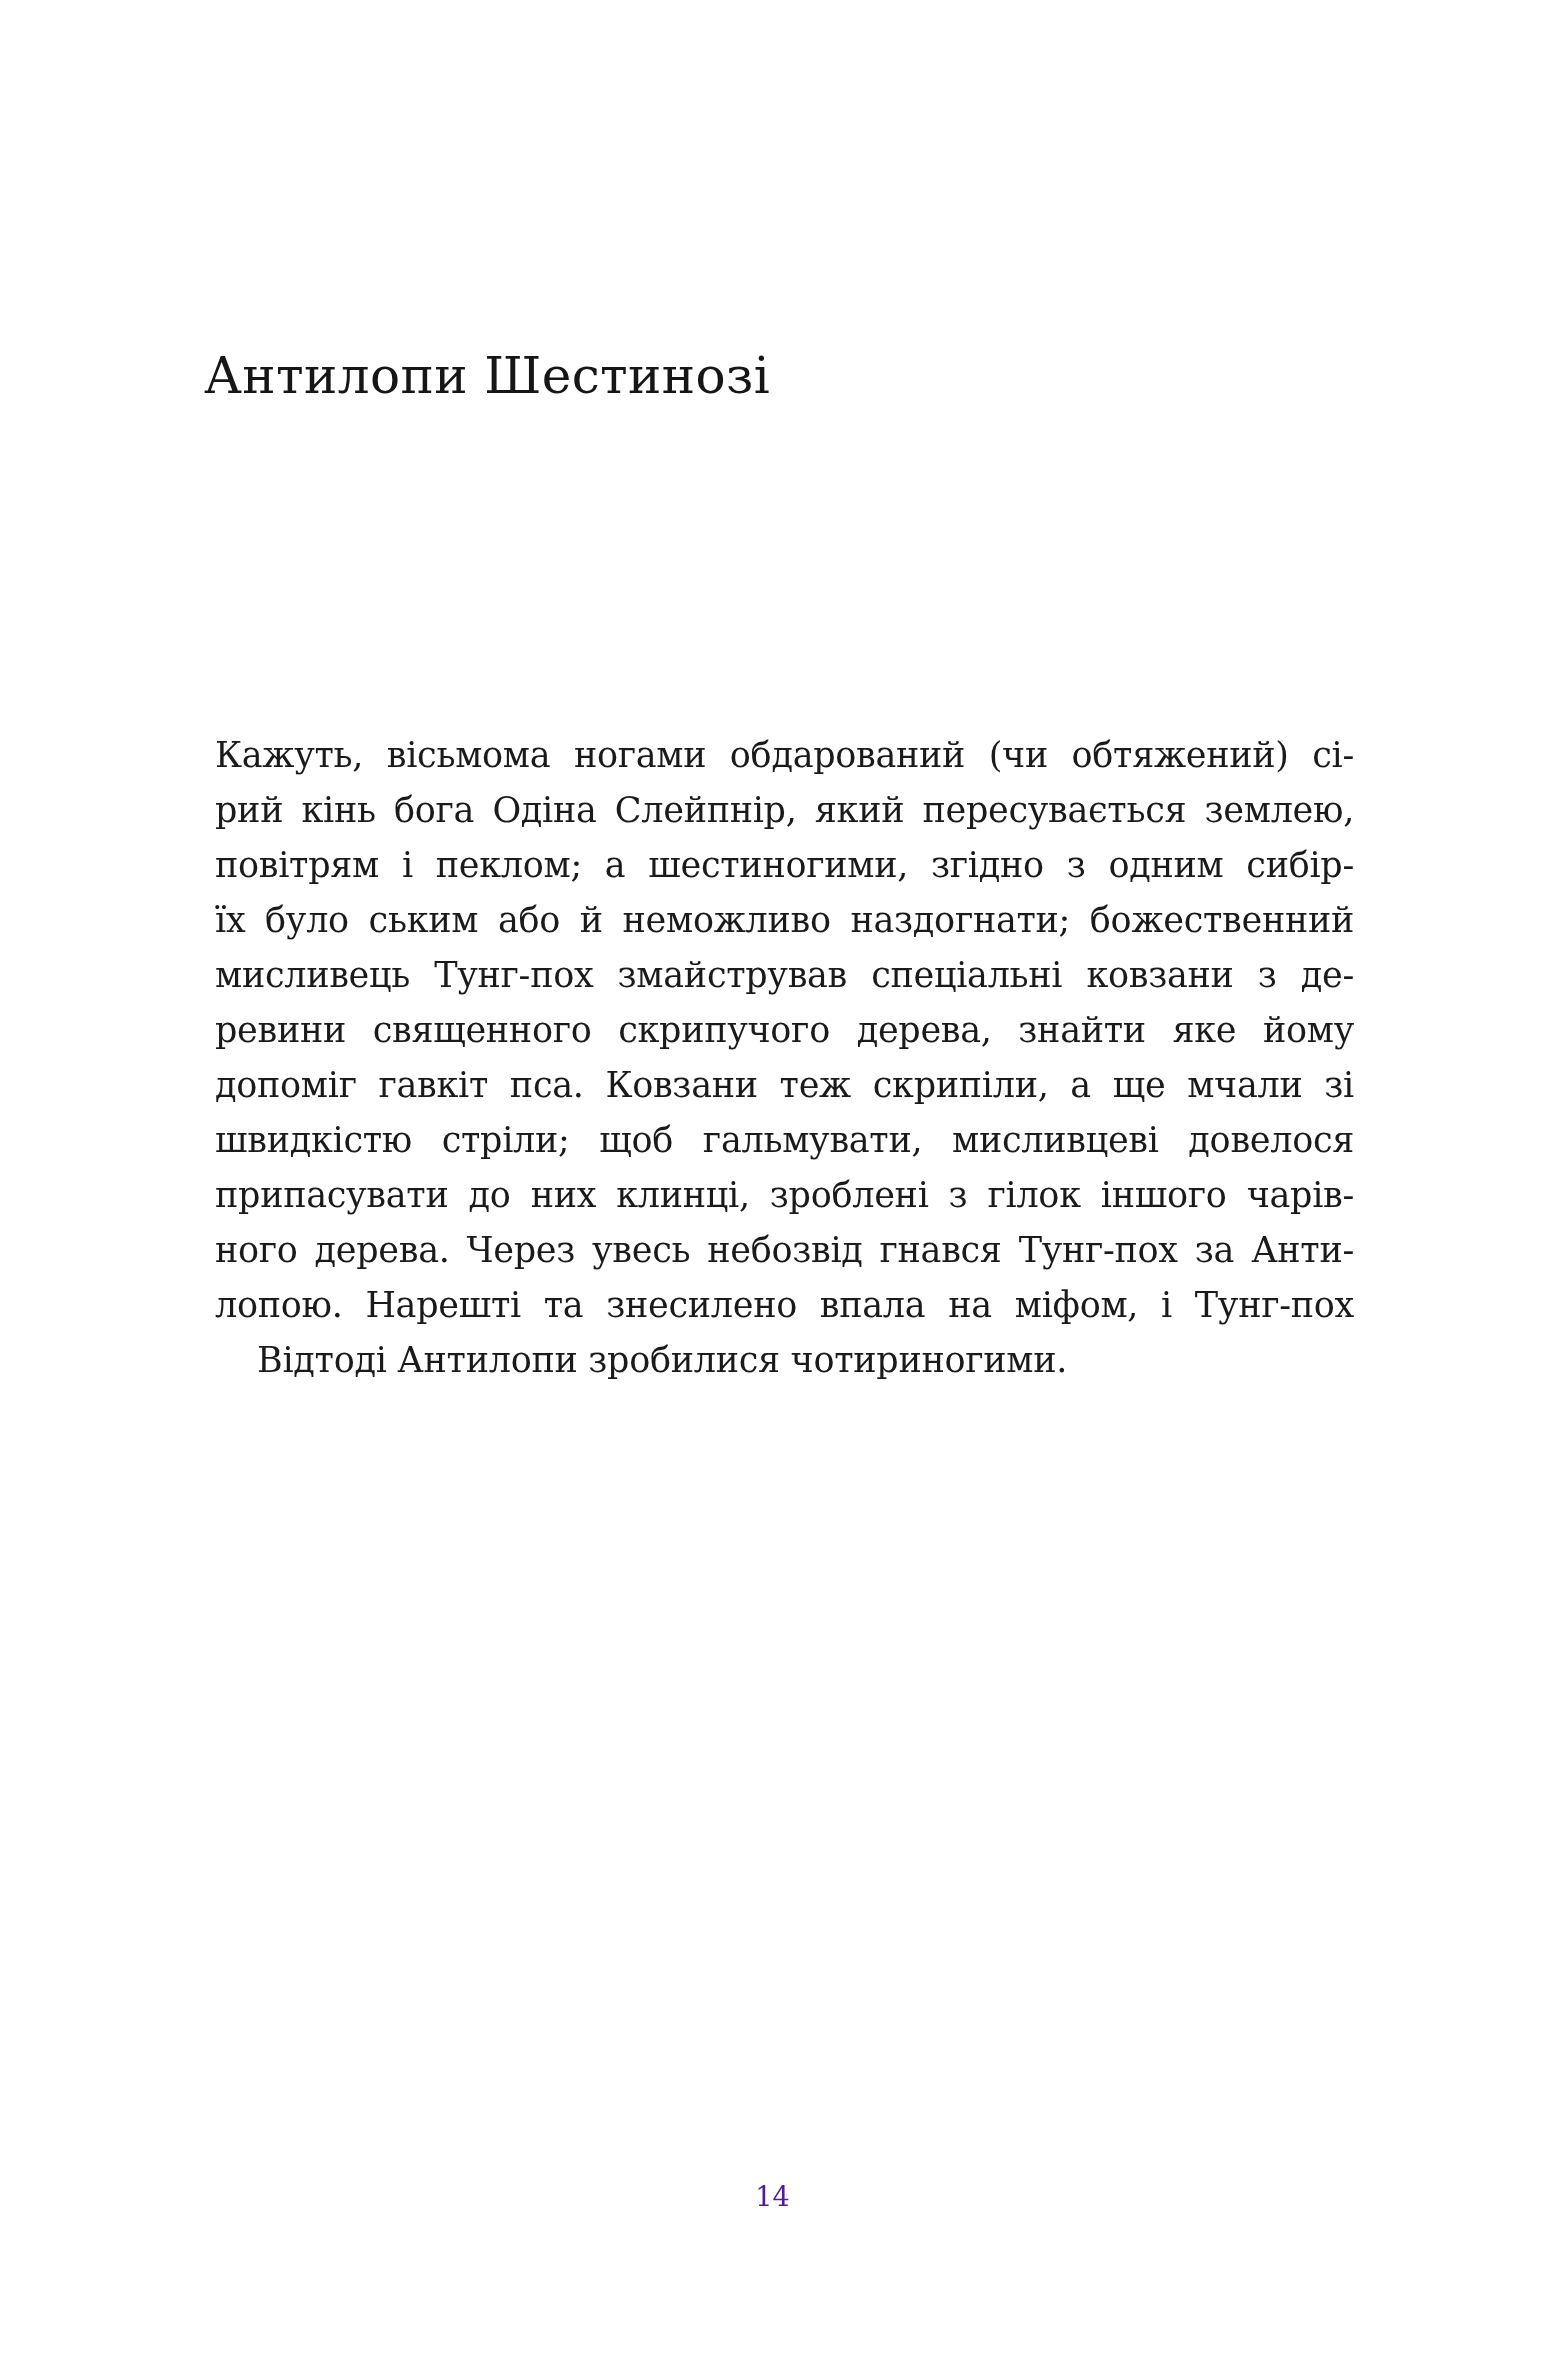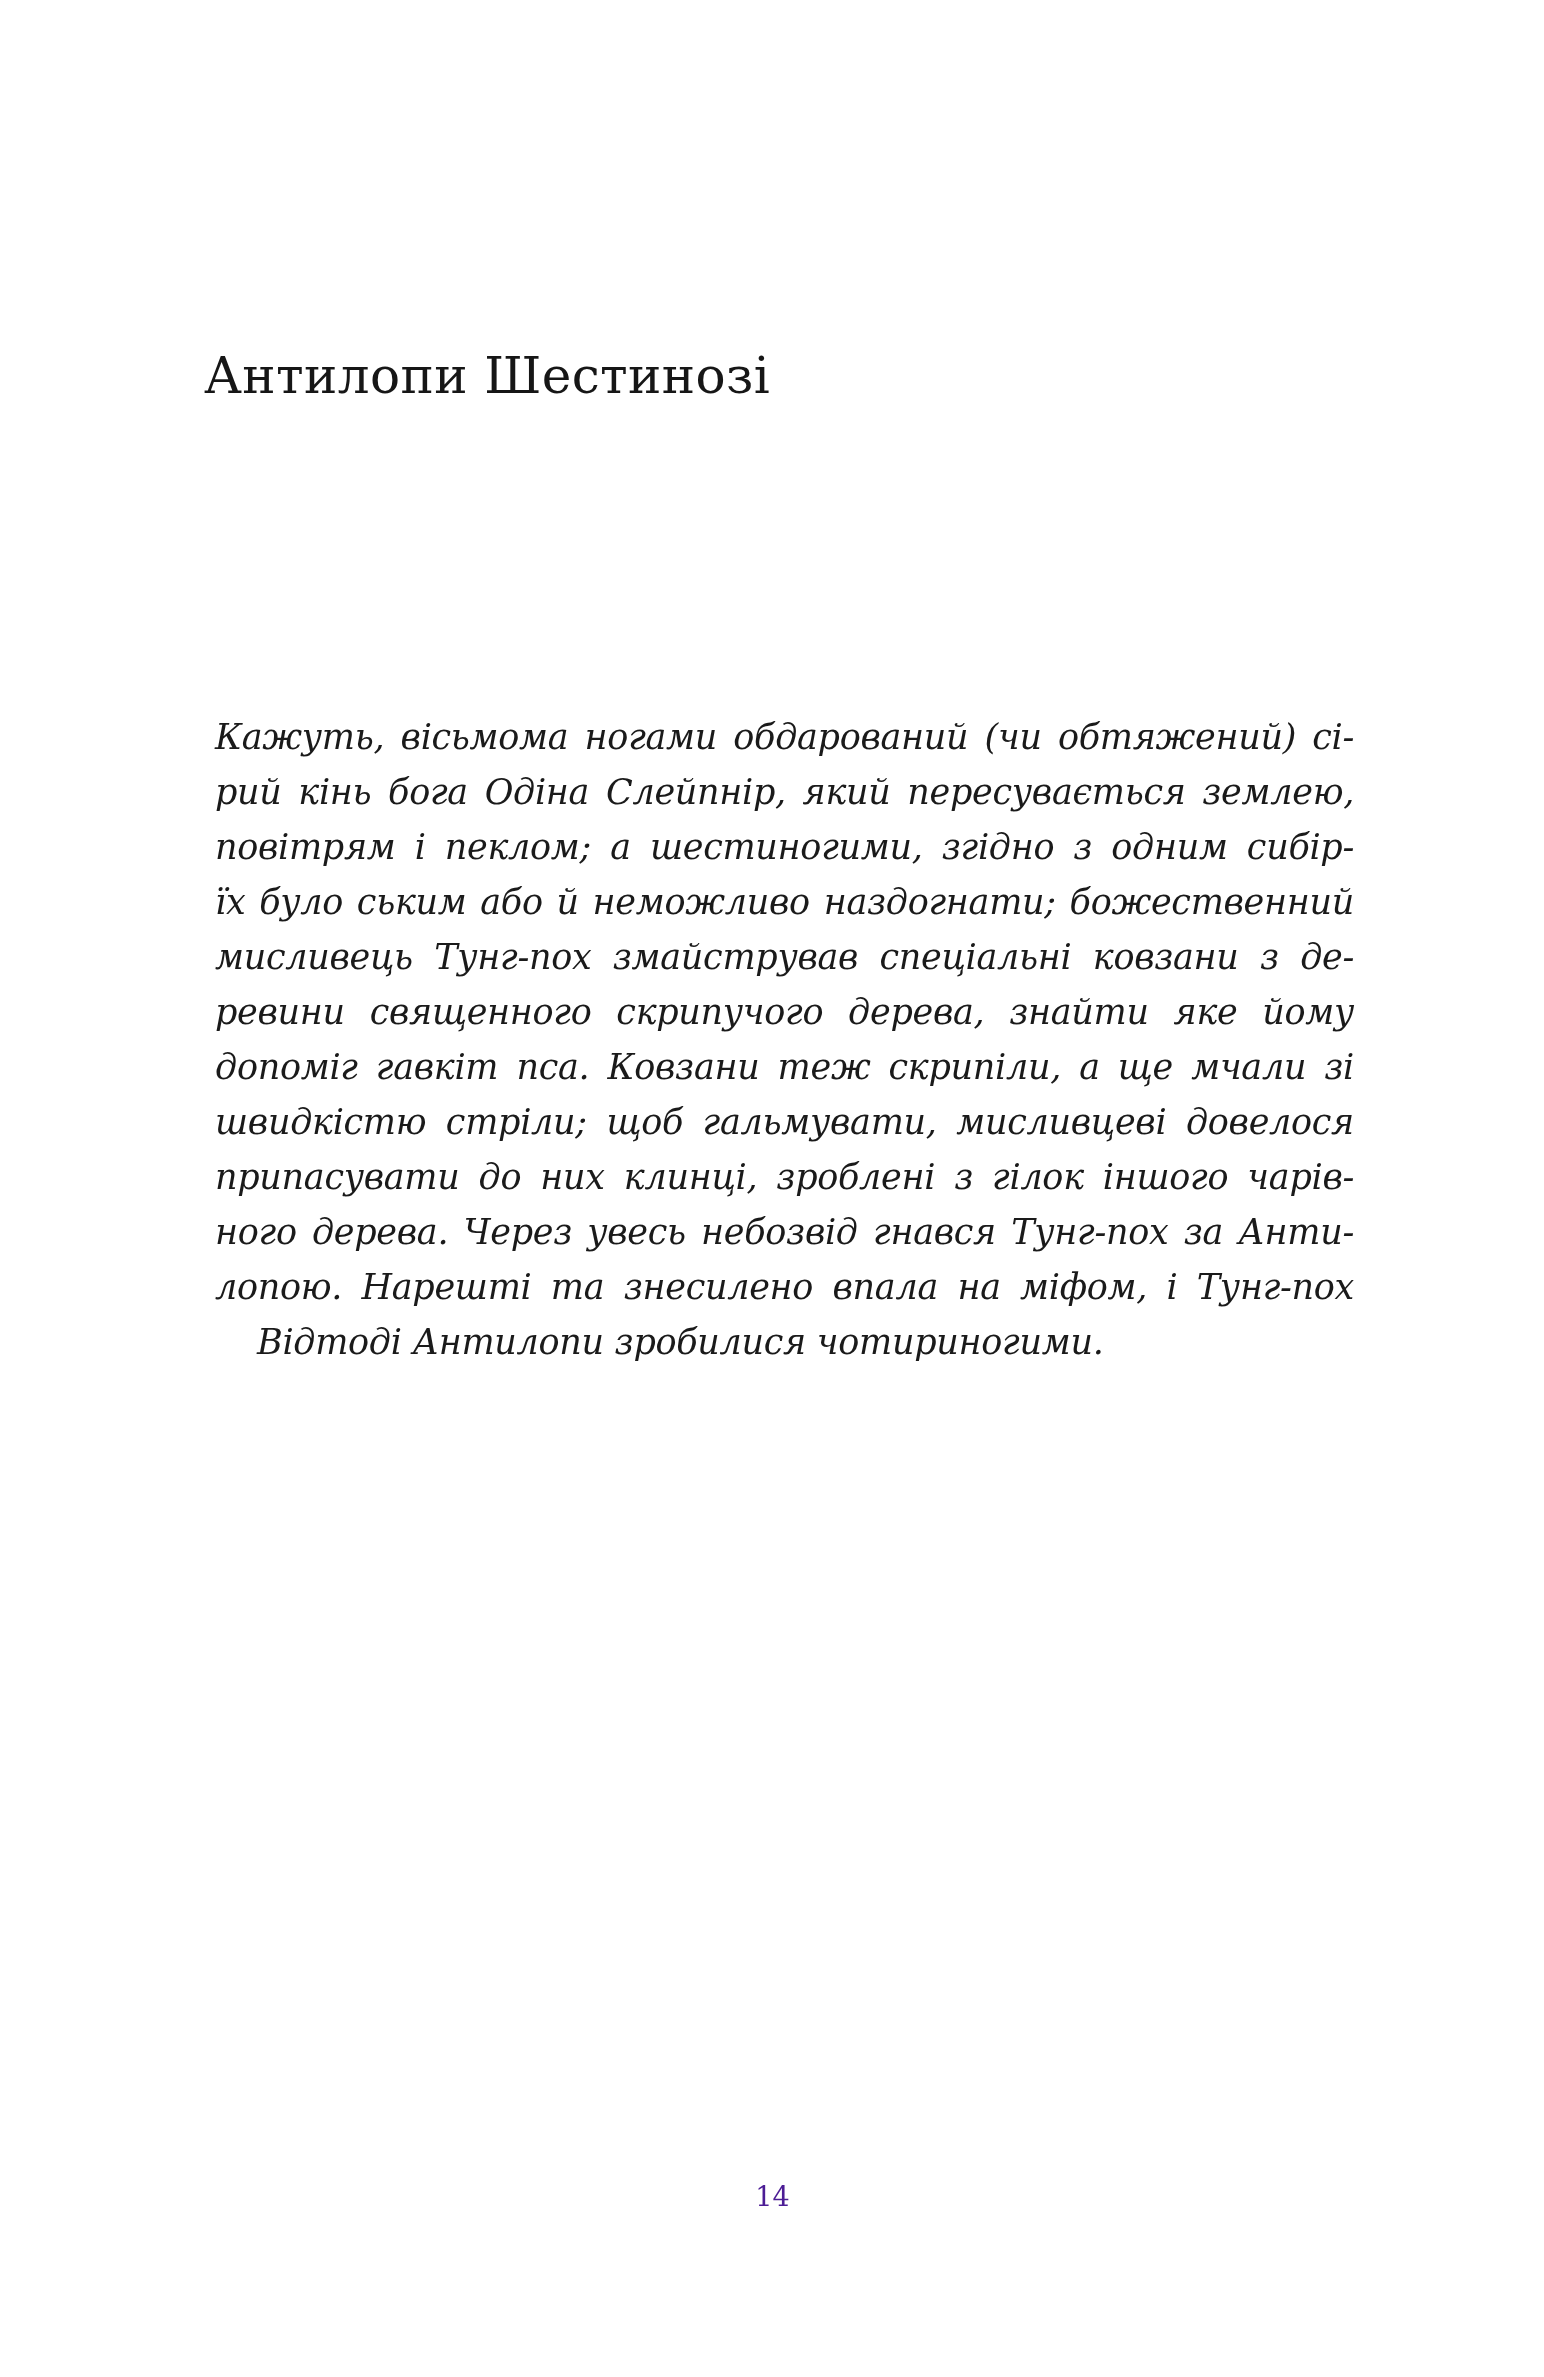--- a/index.html
+++ b/index.html
@@ -23,23 +23,22 @@
       font-weight: normal;
       font-size: 50px;
       line-height: 64px;
       letter-spacing: 0.4px;
       white-space: nowrap;
       color: #161616;
     }
     .body-text {
       position: absolute;
       left: 215px;
-      top: 710px;
+      top: 728px;
       width: 1139px;
-      font-style: italic;
     }
     .line {
       display: block;
       height: 55px;
       font-size: 35px;
       line-height: 55px;
       white-space: nowrap;
       text-align: justify;
       text-align-last: justify;
       letter-spacing: -0.3px;

